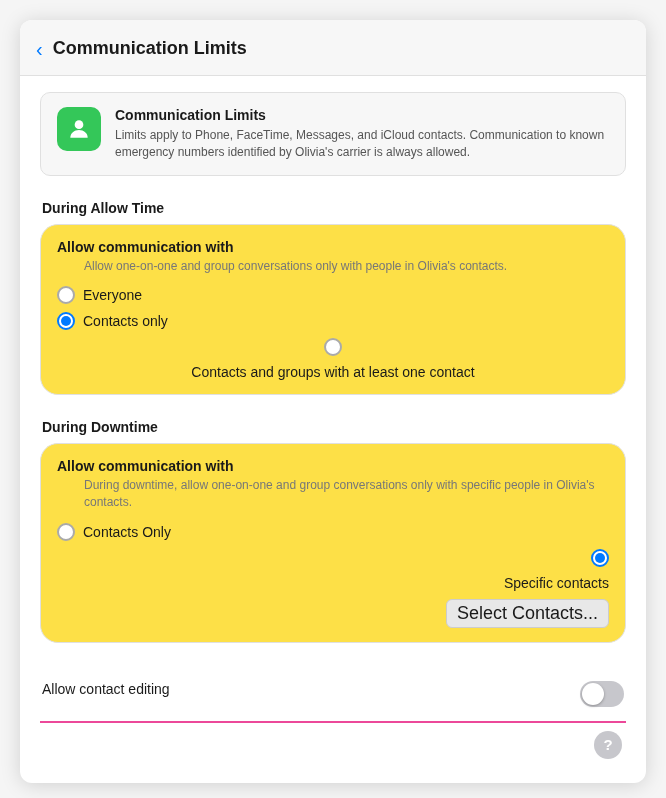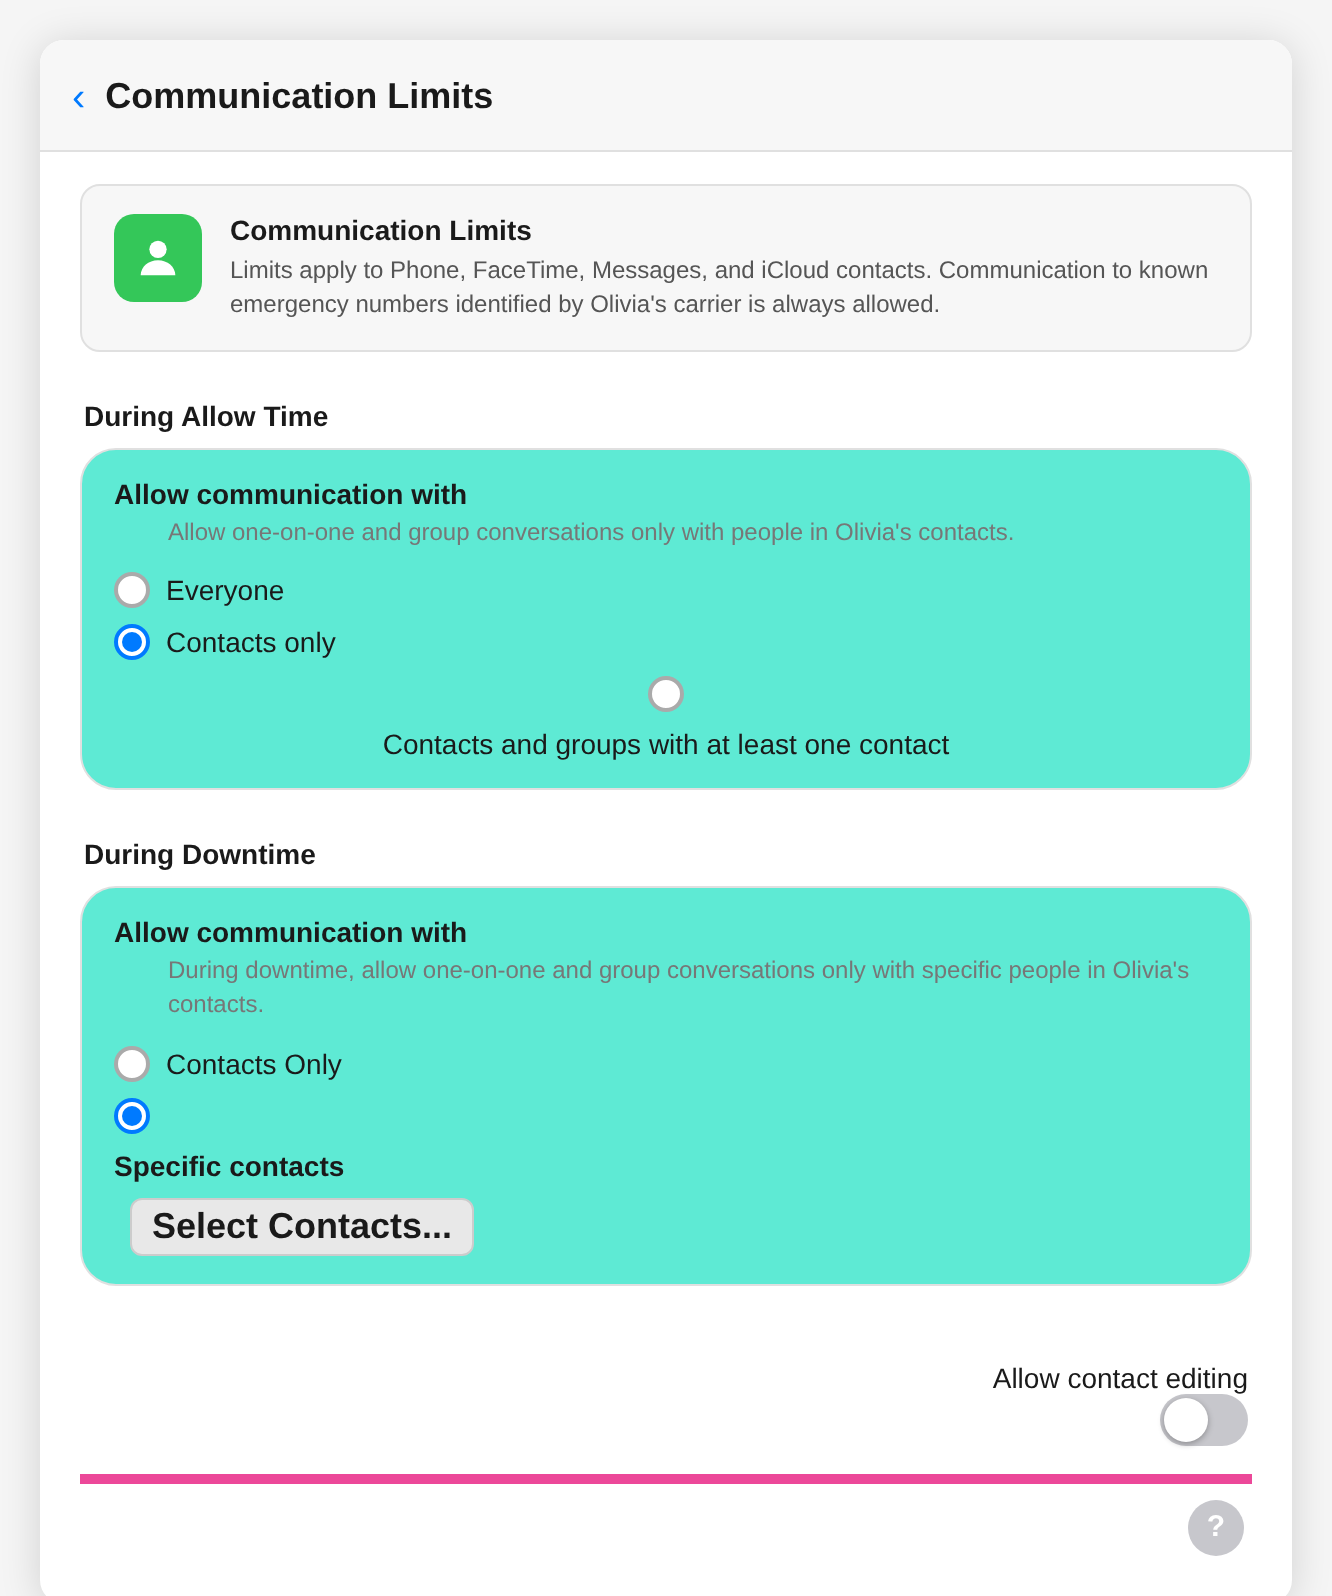--- a/index.html
+++ b/index.html
@@ -86,21 +86,21 @@
       line-height: 1.4;
     }
     .section-label {
       font-size: 14px;
       font-weight: 700;
       color: #1a1a1a;
       margin-bottom: 8px;
       padding-left: 2px;
     }
     .card {
-      background: #5eead4;
+      background: #fde047;
       border: 1px solid #e0e0e0;
       border-radius: 18px;
       padding: 14px 16px;
       margin-bottom: 24px;
     }
     .card-title {
       font-size: 14px;
       font-weight: 600;
       color: #1a1a1a;
       margin-bottom: 3px;
@@ -155,25 +155,24 @@
       padding: 3px 10px;
       background: #e8e8e8;
       border: 1px solid #ccc;
       border-radius: 6px;
       font-size: 18px;
       color: #1a1a1a;
       cursor: pointer;
     }
     .toggle-row {
       display: flex;
-      align-items: flex-end;
+      align-items: flex-start;
       justify-content: space-between;
       padding: 14px 2px;
-      border-bottom: 5px solid #ec4899;
-      flex-direction: column;
+      border-bottom: 2px solid #ec4899;
     }
     .toggle-row:last-of-type {
       border-bottom: none;
     }
     .toggle-label {
       font-size: 14px;
       color: #1a1a1a;
     }
     .toggle {
       width: 44px;
@@ -208,22 +207,21 @@
       display: flex;
       align-items: center;
       justify-content: center;
       cursor: pointer;
       color: white;
       font-size: 15px;
       font-weight: 600;
     }
     .radio-option-inline {
       display: flex;
-      align-items: flex-start;
-      font-weight: bold;
+      align-items: flex-end;
     }
   </style>
 </head>
 <body>
 
 <div class="window">
 
   <div class="header">
     <div class="back-btn">
       <span class="back-chevron">‹</span>

